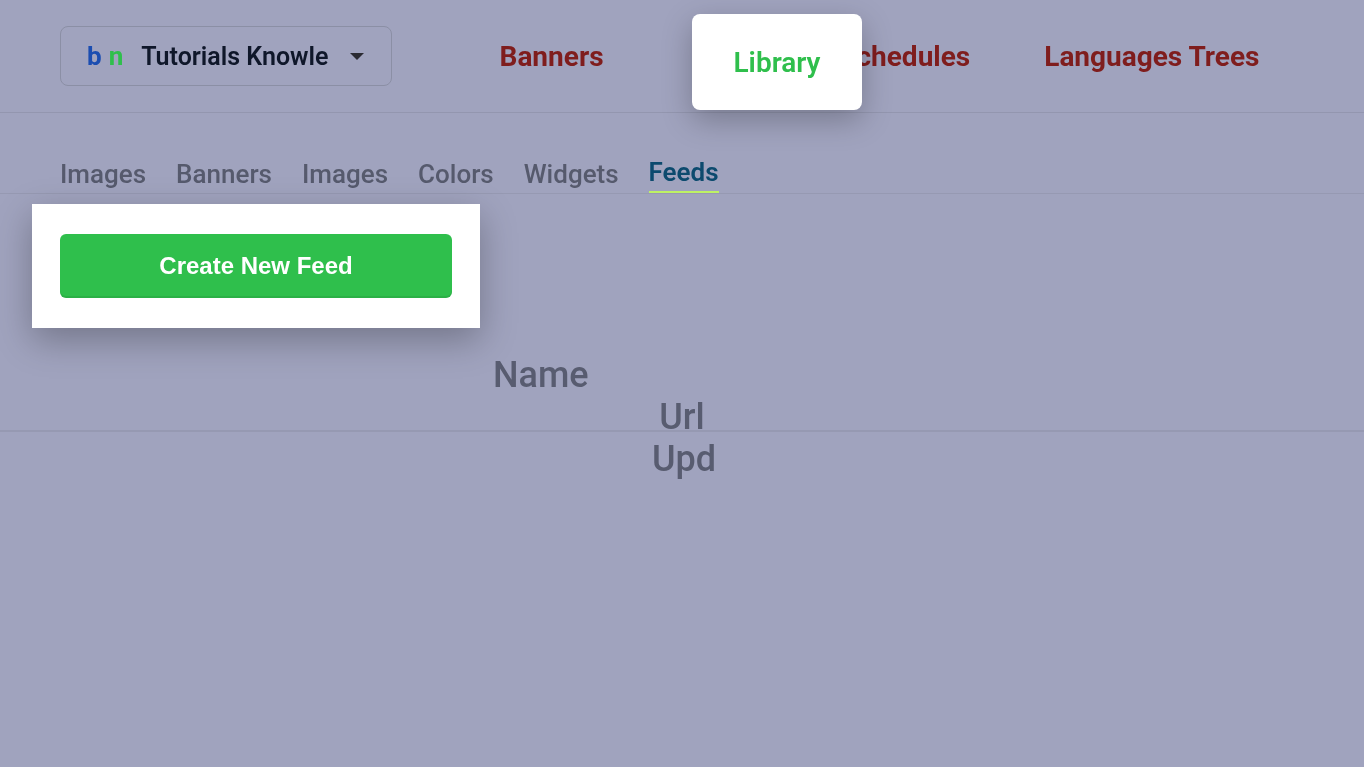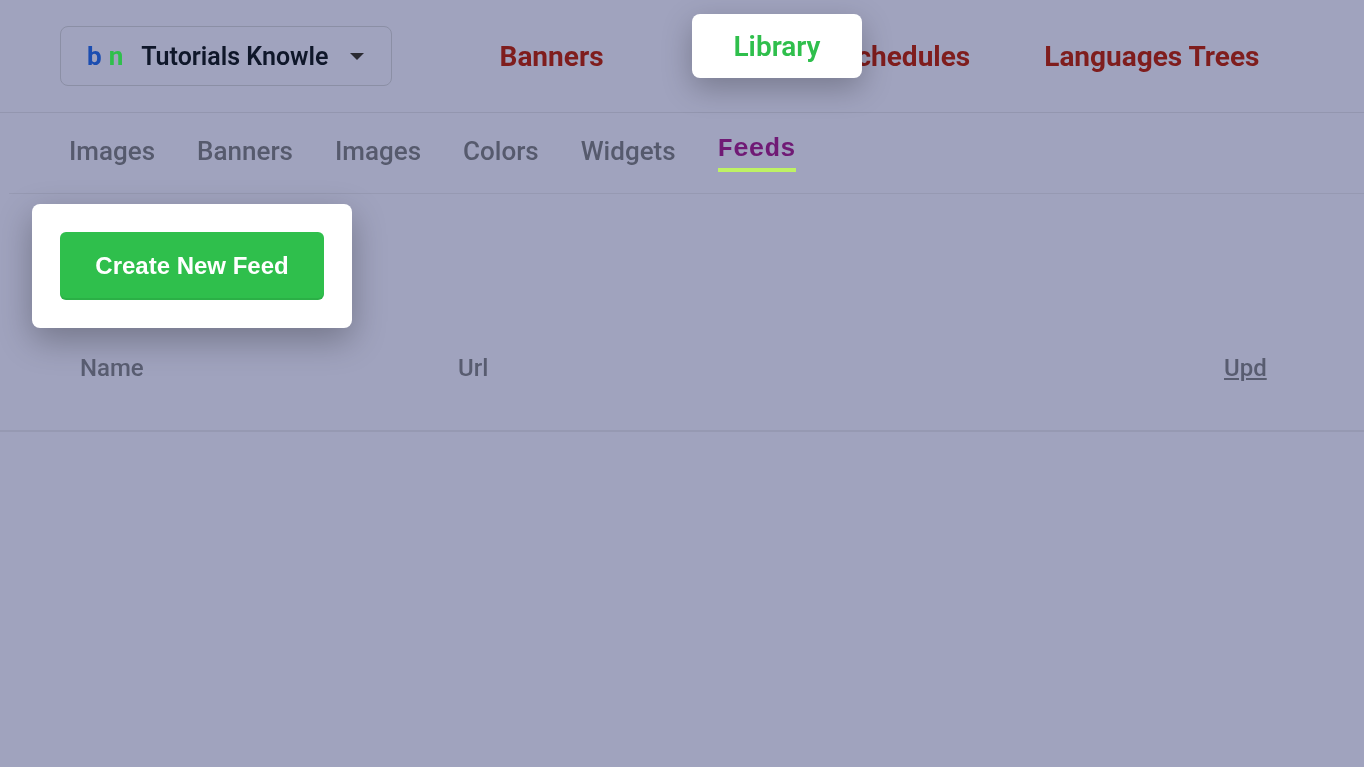--- a/index.html
+++ b/index.html
@@ -71,67 +71,66 @@
       color: #7f1d1d;
       cursor: pointer;
     }
     .highlight-tab {
       position: absolute;
       background: #fff;
       border-radius: 8px;
       left: 692px;
       top: 14px;
       width: 170px;
-      height: 64px;
+      height: 96px;
       box-shadow: 0 10px 30px rgba(0,0,0,0.25);
       display: flex;
       align-items: center;
       justify-content: center;
     }
     .highlight-tab-label {
       font-size: 28px;
       font-weight: 600;
       color: #2fbf4c;
     }
     .sub-nav {
       height: 81px;
       display: flex;
-      align-items: center;
+      align-items: flex-end;
       padding: 0 60px;
-      gap: 42px;
+      gap: 30px;
       border-bottom: 1px solid rgba(0,0,0,0.06);
-      margin-left: 9px;
     }
     .sub-nav-item {
       font-size: 26px;
       font-weight: 500;
       color: #565a6d;
       cursor: pointer;
       padding-bottom: 4px;
     }
     .sub-nav-item.active {
-      color: #701a75;
-      font-weight: 600;
-      border-bottom: 4px solid #bef264;
-      font-family: Liberation Mono, monospace;
+      color: #0c4a6e;
+      font-weight: 600;
+      border-bottom: 2px solid #bef264;
     }
     .content-area {
       position: relative;
       height: calc(767px - 113px - 81px);
     }
     .create-card {
       position: absolute;
       left: 32px;
       top: 10px;
-      width: 320px;
+      width: 448px;
       height: 124px;
       background: #fff;
-      border-radius: 8px;
+      border-radius: 0;
       box-shadow: 0 12px 34px rgba(0,0,0,0.28);
       display: flex;
+      align-items: center;
       justify-content: center;
       padding: 28px;
     }
     .create-btn {
       width: 100%;
       background: #2fbf4c;
       color: #fff;
       font-size: 24px;
       font-weight: 600;
       border: none;
@@ -140,37 +139,38 @@
       cursor: pointer;
       box-shadow: inset 0 -2px 0 rgba(0,0,0,0.08);
     }
     .table-header {
       position: absolute;
       left: 0;
       right: 0;
       top: 160px;
       height: 78px;
       display: flex;
+      align-items: center;
       padding: 0 80px;
       color: #585c70;
-      font-size: 24px;
+      font-size: 36px;
       font-weight: 500;
       border-bottom: 2px solid rgba(0,0,0,0.06);
+      flex-direction: column;
     }
     .col-name {
       width: 378px;
     }
     .col-url {
       flex: 1;
     }
     .col-updated {
       width: 60px;
       text-align: left;
       white-space: nowrap;
-      text-decoration: underline;
     }
   </style>
 </head>
 <body>
 
 <div class="top-bar">
   <div class="workspace-dropdown">
     <span class="logo-b">b</span>
       <span class="logo-n">n</span>
     <span class="workspace-name">Tutorials Knowle</span>

